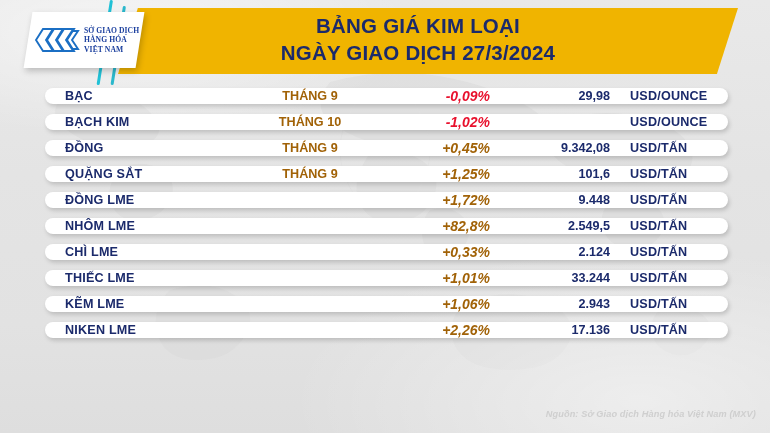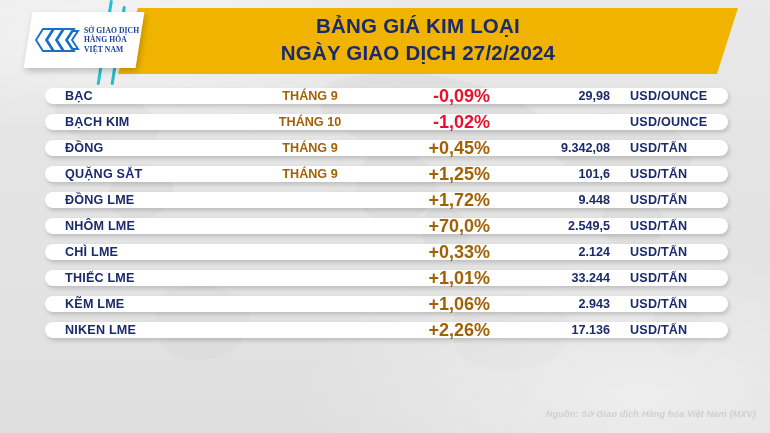--- a/index.html
+++ b/index.html
@@ -151,22 +151,23 @@
     font-weight: bold;
     font-size: 12.6px;
     white-space: nowrap;
   }
   .c-change {
     position: absolute;
     left: 330px;
     width: 115px;
     text-align: right;
     font-weight: bold;
-    font-size: 18px;
-    white-space: nowrap;
+    font-size: 14px;
+    white-space: nowrap;
+    font-style: italic;
   }
   .c-change.up   { color: #a16207; }
   .c-change.down { color: #e8112d; }
   .c-price {
     position: absolute;
     left: 455px;
     width: 110px;
     text-align: right;
     color: #1b2a6b;
     font-weight: bold;
@@ -229,21 +230,21 @@
 
     <div class="banner"></div>
 
     <div class="banner-accent">
       <i class="a1"></i>
         <i class="a2"></i>
     </div>
 
     <div class="banner-title">
       <div class="line1">BẢNG GIÁ KIM LOẠI</div>
-      <div class="line2">NGÀY GIAO DỊCH 27/2/2024</div>
+      <div class="line2">NGÀY GIAO DỊCH 27/3/2024</div>
     </div>
 
     <div class="logo-card">
       <div class="logo-inner">
         <span class="logo-mark">
           <svg viewBox="0 0 46 34" xmlns="http://www.w3.org/2000/svg">
             <g fill="none" stroke="#1b6fc4" stroke-width="1.9" stroke-linecap="square">
               <path d="M2 17 L9 6 L20 6 L13 17 L20 28 L9 28 Z"></path>
               <path d="M12 17 L19 6 L30 6 L23 17 L30 28 L19 28 Z"></path>
               <path d="M22 17 L29 6 L40 6 L33 17 L40 28 L29 28 Z"></path>
@@ -291,21 +292,21 @@
       <div class="row">
         <div class="c-name">ĐỒNG LME</div>
         <div class="c-month"></div>
         <div class="c-change up">+1,72%</div>
         <div class="c-price">9.448</div>
         <div class="c-unit">USD/TẤN</div>
       </div>
       <div class="row">
         <div class="c-name">NHÔM LME</div>
         <div class="c-month"></div>
-        <div class="c-change up">+70,0%</div>
+        <div class="c-change up">+82,8%</div>
         <div class="c-price">2.549,5</div>
         <div class="c-unit">USD/TẤN</div>
       </div>
       <div class="row">
         <div class="c-name">CHÌ LME</div>
         <div class="c-month"></div>
         <div class="c-change up">+0,33%</div>
         <div class="c-price">2.124</div>
         <div class="c-unit">USD/TẤN</div>
       </div>

